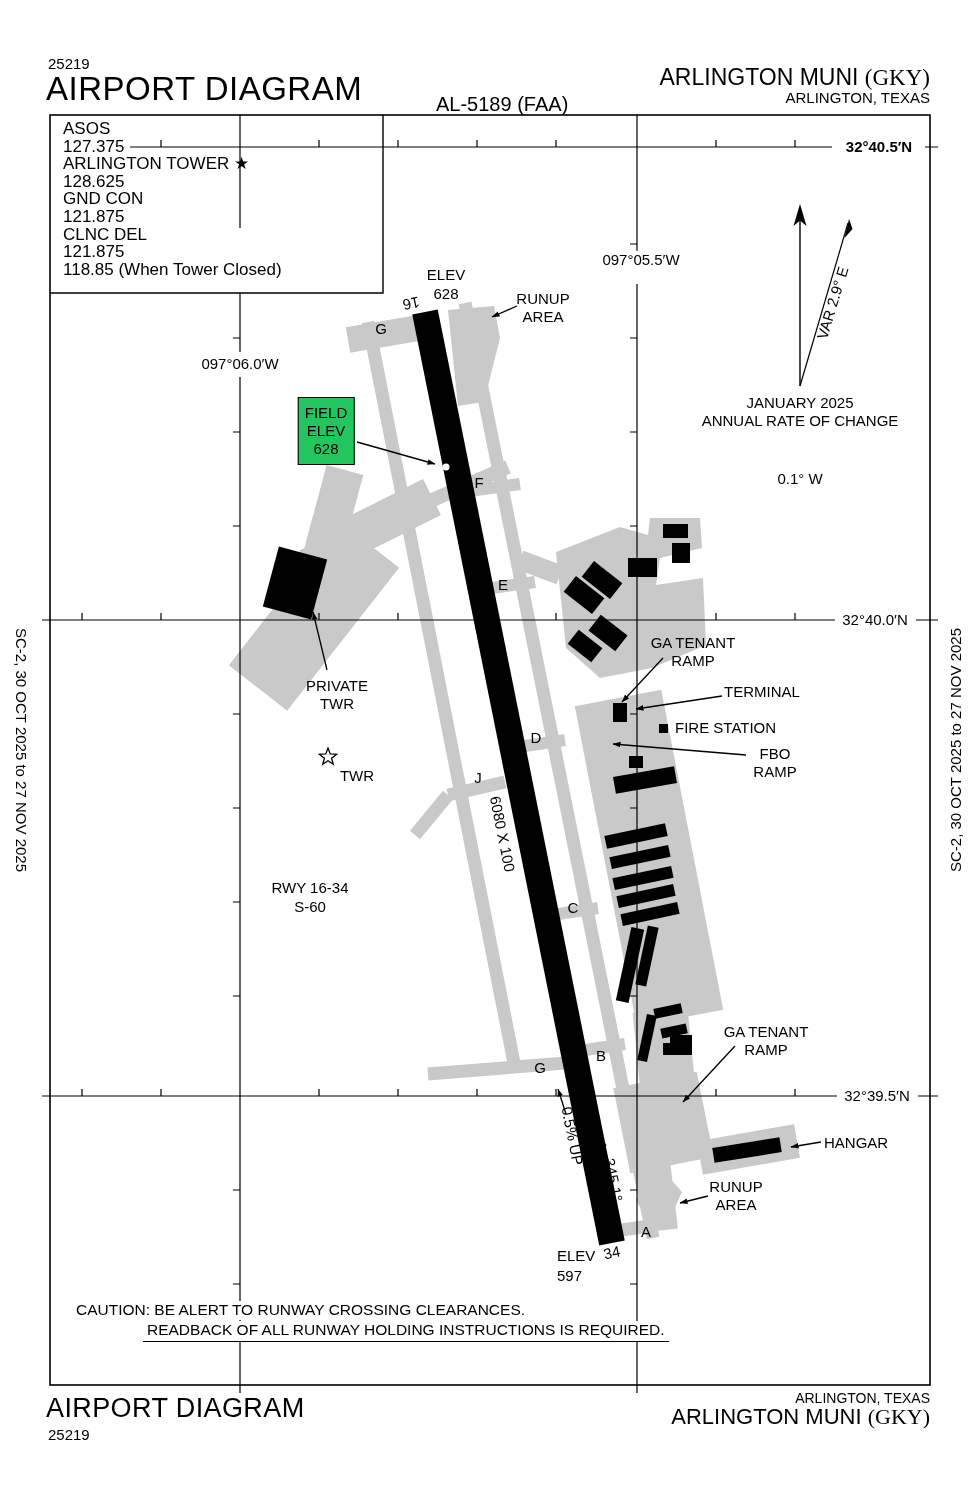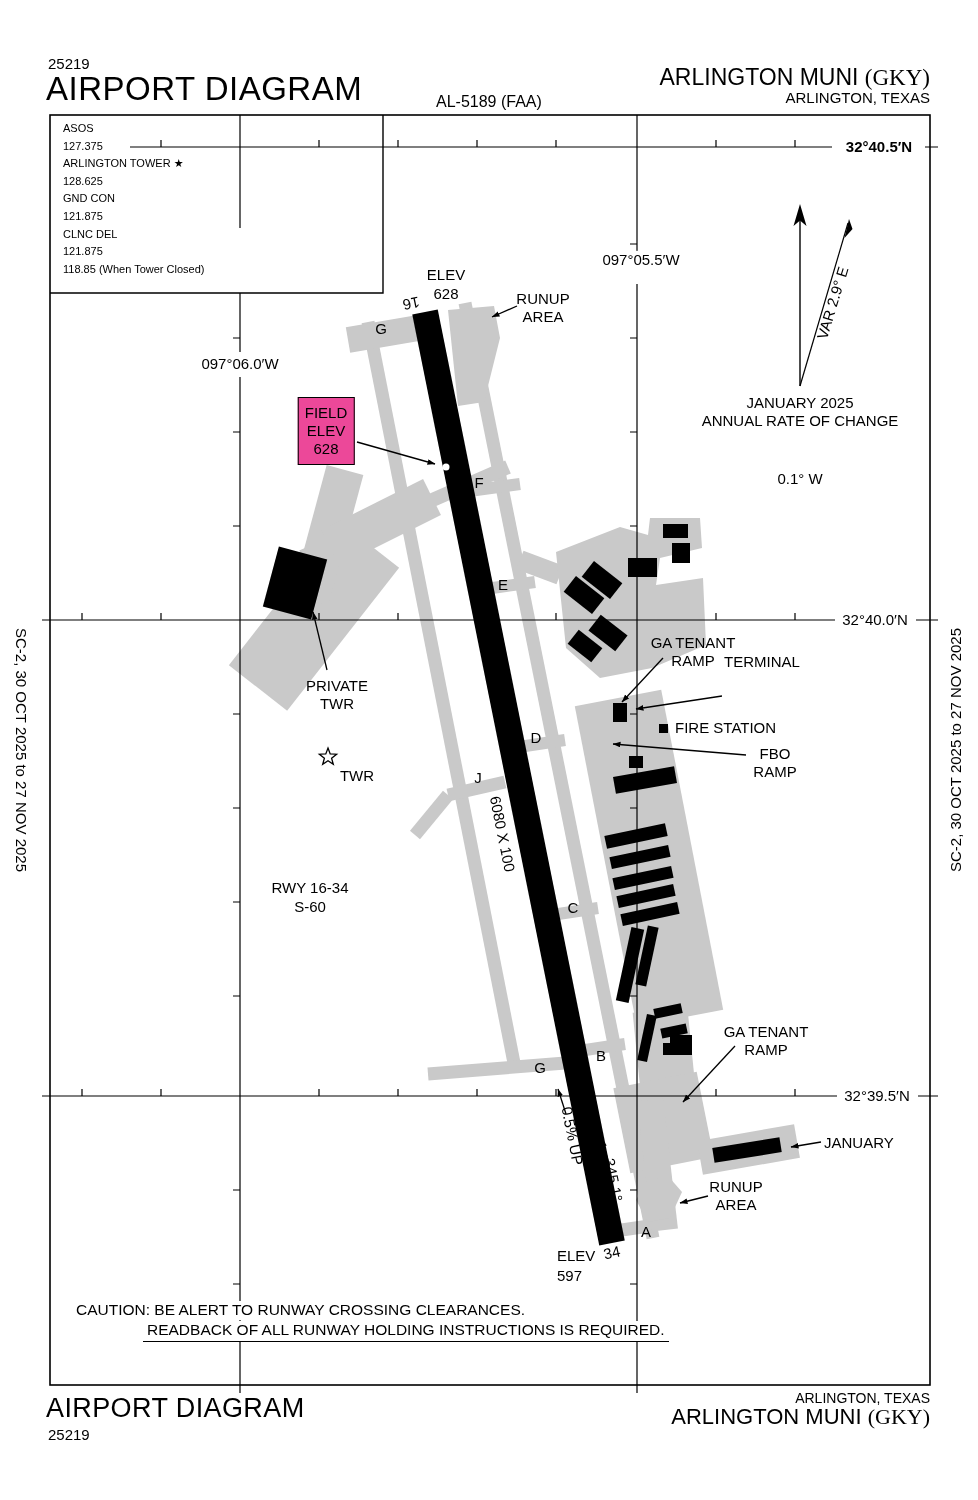--- a/index.html
+++ b/index.html
@@ -6,22 +6,22 @@
   .sheet{position:relative;width:978px;height:1500px;background:#fff;overflow:hidden;
          font-family:"Liberation Sans",sans-serif;color:#000;}
   svg.map{position:absolute;left:0;top:0;}
   .lbl{position:absolute;font:15px/1.22 "Liberation Sans",sans-serif;color:#000;white-space:nowrap;}
   .c{transform:translate(-50%,-50%);text-align:center;}
   .bg{background:#fff;padding:0 4px;}
   .big{font-size:33px;letter-spacing:.5px;}
   .h-apt{font-size:23px;}
   .h-city{font-size:15px;}
   .serif{font-family:"Liberation Serif",serif;}
-  .freq div{font-size:11px;line-height:17.6px;}
-  .boxed{border:1.6px solid #000;padding:6px 6px;line-height:18px;text-align:center;background:#ec4899;}
+  .freq div{font-size:17px;line-height:17.6px;}
+  .boxed{border:1.6px solid #000;padding:6px 6px;line-height:18px;text-align:center;background:#22c55e;}
   .underl{border-bottom:1.6px solid #000;padding-bottom:1px;}
   .sq{display:inline-block;width:9px;height:9px;background:#000;margin-right:7px;}
   .f14{font-size:14px;}
   .f22{font-size:22px;}
   .f27{font-size:27px;letter-spacing:.4px;}
   .right{text-align:right;}
 </style>
 </head>
 <body>
 
@@ -137,21 +137,21 @@
   <g stroke="#000" fill="#000">
     <line x1="800" y1="386" x2="800" y2="220" stroke-width="1.4"></line>
     <path d="M800 204 L806.5 226 L800 220.5 L793.5 226 Z" stroke="none"></path>
     <line x1="800" y1="386" x2="848" y2="223" stroke-width="1.2"></line>
     <path d="M849 219 L844.5 238 L852.5 229 Z" stroke="none"></path>
   </g>
 </svg>
 
 <div class="lbl" style="left:48px;top:55px;">25219</div>
 <div class="lbl big" style="left:46px;top:69px;">AIRPORT DIAGRAM</div>
-<div class="lbl" style="left:436px;top:92px;font-size:16px;">AL-5189 (FAA)</div>
+<div class="lbl" style="left:436px;top:92px;font-size:20px;">AL-5189 (FAA)</div>
 <div class="lbl h-apt right" style="right:48px;top:63px;">
   <span>ARLINGTON MUNI</span>
   <span class="serif">(GKY)</span>
 </div>
 <div class="lbl h-city right" style="right:48px;top:89px;">ARLINGTON, TEXAS</div>
 
 <div class="lbl freq" style="left:63px;top:120px;">
   <div>ASOS</div>
   <div>127.375</div>
   <div>ARLINGTON TOWER ★</div>
@@ -203,34 +203,34 @@
 </div>
 
 <div class="lbl c" style="left:693px;top:652px;line-height:18px;">
   <div>GA TENANT</div>
   <div>RAMP</div>
 </div>
 <div class="lbl c" style="left:337px;top:695px;line-height:18px;">
   <div>PRIVATE</div>
   <div>TWR</div>
 </div>
-<div class="lbl c" style="left:762px;top:662px;">TERMINAL</div>
+<div class="lbl c" style="left:762px;top:692px;">TERMINAL</div>
 <div class="lbl" style="left:659px;top:719px;">
   <span class="sq"></span><span>FIRE STATION</span>
 </div>
 <div class="lbl c" style="left:775px;top:763px;line-height:18px;">
   <div>FBO</div>
   <div>RAMP</div>
 </div>
 <div class="lbl c" style="left:357px;top:776px;">TWR</div>
 <div class="lbl c" style="left:766px;top:1041px;line-height:18px;">
   <div>GA TENANT</div>
   <div>RAMP</div>
 </div>
-<div class="lbl" style="left:824px;top:1134px;">JANUARY</div>
+<div class="lbl" style="left:824px;top:1134px;">HANGAR</div>
 <div class="lbl c" style="left:736px;top:1196px;line-height:18px;">
   <div>RUNUP</div>
   <div>AREA</div>
 </div>
 
 <div class="lbl c" style="left:381px;top:329px;">G</div>
 <div class="lbl c" style="left:479px;top:483px;">F</div>
 <div class="lbl c" style="left:503px;top:585px;">E</div>
 <div class="lbl c" style="left:536px;top:738px;">D</div>
 <div class="lbl c" style="left:478px;top:778px;">J</div>

